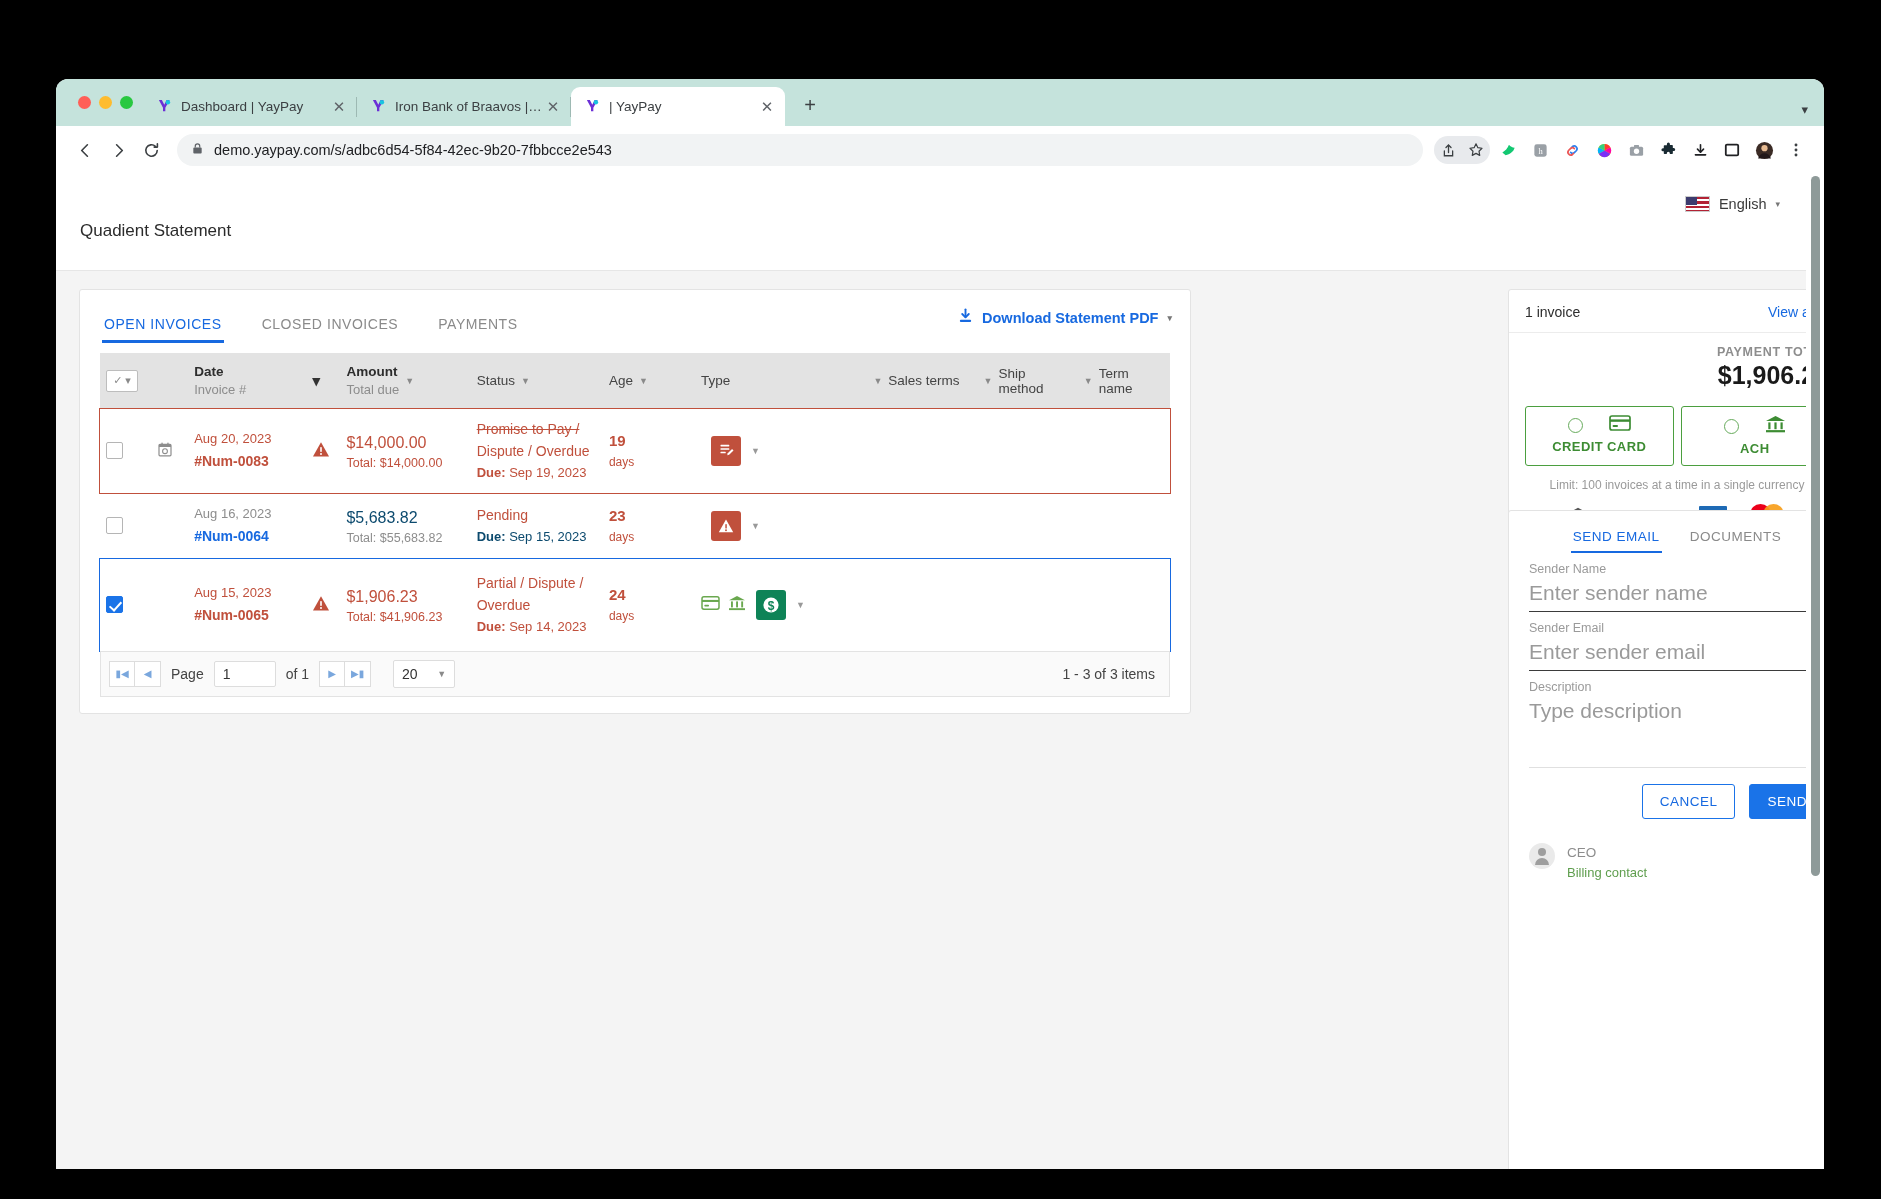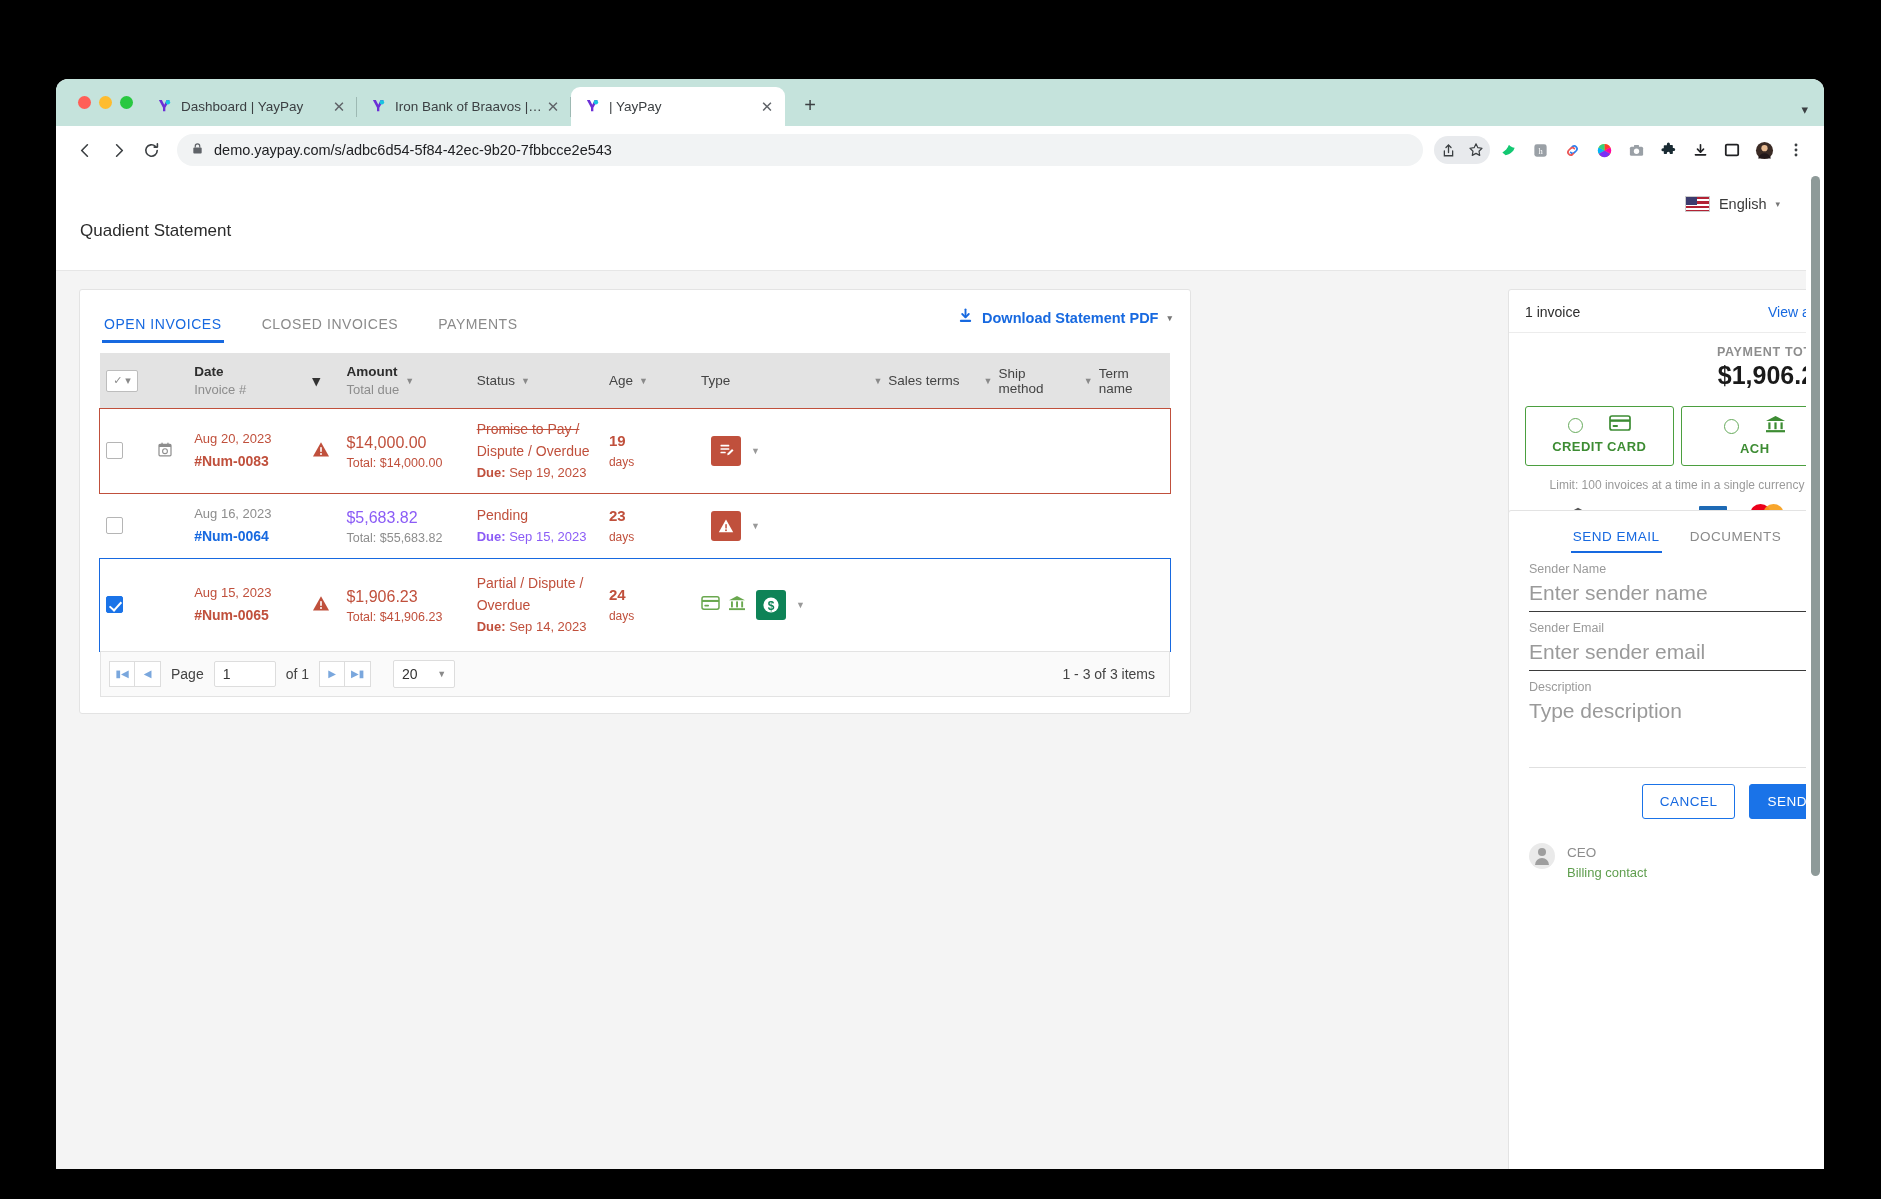--- a/index.html
+++ b/index.html
@@ -180,21 +180,21 @@
     content: ""; position: absolute; left: 5px; top: 1.5px; width: 5px; height: 10px;
     border: solid #fff; border-width: 0 2px 2px 0; transform: rotate(42deg);
   }
 
   .dateCell { line-height: 1.7; }
   .d-top { font-size: 13px; }
   .d-bot { font-size: 14px; font-weight: 700; }
   .red { color: #c0503c; }
   .grey { color: #8d8d8d; }
   .blue { color: #1769e0; }
-  .dark { color: #8b5cf6; }
+  .dark { color: #0c4a6e; }
 
   .amt { font-size: 16px; font-weight: 400; line-height: 1.55; }
   .amt-sub { font-size: 12.5px; }
 
   .status { line-height: 1.6; font-size: 14px; }
   .status .strike { text-decoration: line-through; }
   .status .due { font-size: 13px; }
   .status .due b { font-weight: 700; }
 
   .age { line-height: 1.6; }

